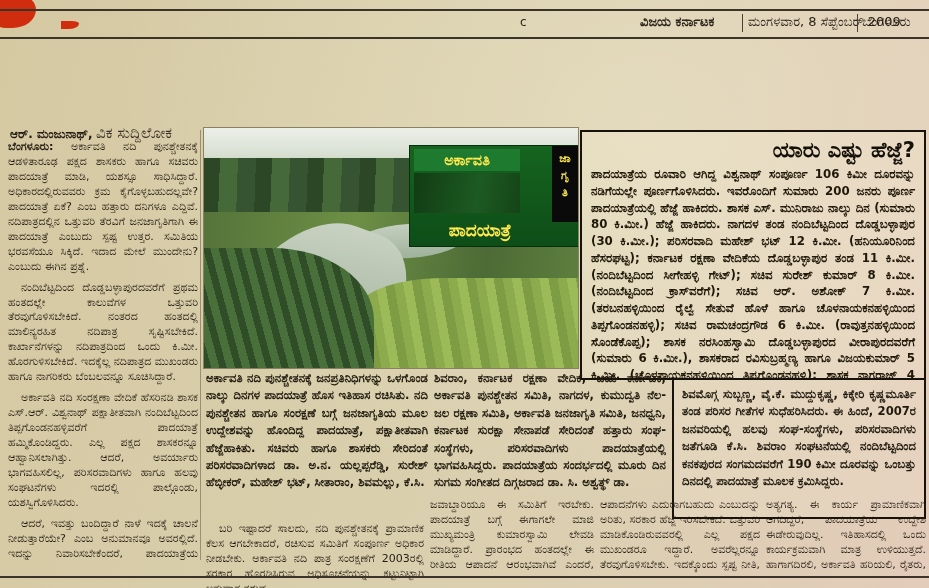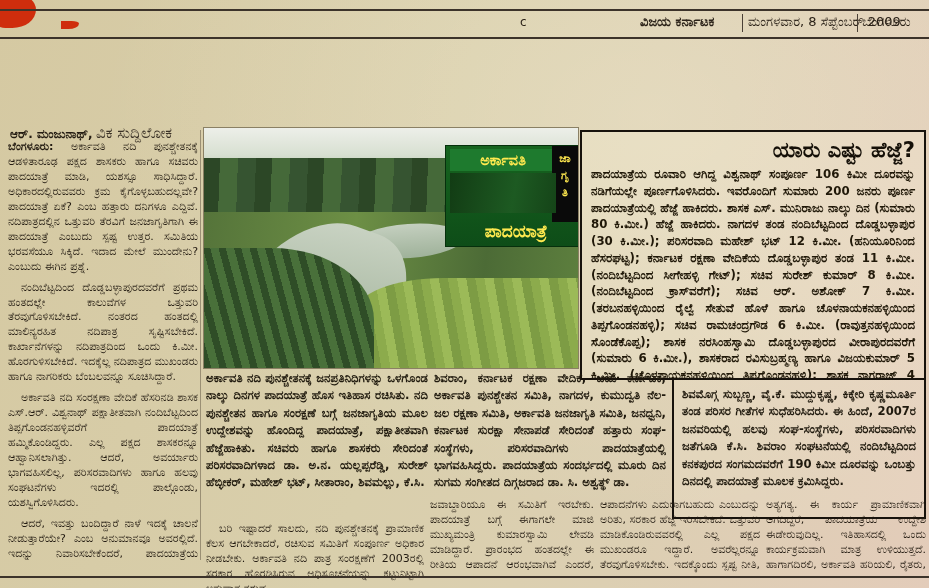--- a/index.html
+++ b/index.html
@@ -51,32 +51,32 @@
     border-radius:55% 45% 35% 65%;transform:rotate(20deg) skewX(-10deg);}
   .ph-pool{position:absolute;left:150px;top:96px;width:110px;height:34px;
     background:linear-gradient(#c4cfbf,#9fb29a);border-radius:50%;transform:rotate(-4deg);}
   .ph-grass{position:absolute;left:150px;top:150px;right:0;bottom:0;
     background:repeating-linear-gradient(80deg,#8cab4c 0 9px,#9cba58 9px 18px,#7d9c44 18px 27px);
     border-radius:40% 0 0 0;}
   .ph-reeds{position:absolute;left:0;bottom:0;width:170px;height:120px;
     background:repeating-linear-gradient(75deg,#2f4d27 0 7px,#49703a 7px 15px);
     border-radius:0 60% 0 0;}
   
-  .plate{position:absolute;right:0;top:18px;width:132px;height:100px;
+  .plate{position:absolute;right:0;top:18px;width:168px;height:100px;
     background:linear-gradient(#16641f,#0e4d18);box-shadow:0 0 0 1px #06300c;}
   .plate .p-top{position:absolute;left:4px;top:3px;width:106px;height:22px;background:#1e7a2e;
     color:#ffe94f;font-weight:bold;font-size:14.5px;line-height:22px;text-align:center;
     white-space:nowrap;overflow:hidden;}
   .plate .p-vert{position:absolute;right:0;top:0;width:26px;height:72px;background:#0a0a0a;
     color:#ffe94f;font-size:11px;font-weight:bold;text-align:center;line-height:1.55;padding-top:4px;}
   .plate .p-mid{position:absolute;left:4px;top:27px;width:106px;height:40px;
     background:linear-gradient(100deg,#123c14,#1d5a22 60%,#154418);}
   .plate .p-bottom{position:absolute;left:0;bottom:2px;width:140px;height:26px;
     color:#ffe94f;font-weight:bold;font-size:17px;line-height:26px;text-align:center;
-    white-space:nowrap;overflow:hidden;}
+    white-space:nowrap;overflow:hidden;font-family:Liberation Serif, serif;}
   
   .sidebox{position:absolute;left:580px;top:130px;width:346px;height:250px;
     border:2.5px solid #17120c;background:rgba(255,250,230,.18);box-sizing:border-box;
     padding:6px 9px;overflow:hidden;}
   .sidebox h2{margin:0 0 4px 0;font-size:21px;color:#140f07;text-align:right;}
   .sidebox .bx-body{font-size:11.8px;font-weight:600;line-height:1.42;text-align:justify;color:#201808;}
   
   .cap{position:absolute;font-size:11.6px;font-weight:bold;line-height:1.5;
        text-align:justify;color:#201a0e;overflow:hidden;}
   .capbox{border:2px solid #17120c;box-sizing:border-box;padding:6px 8px;

